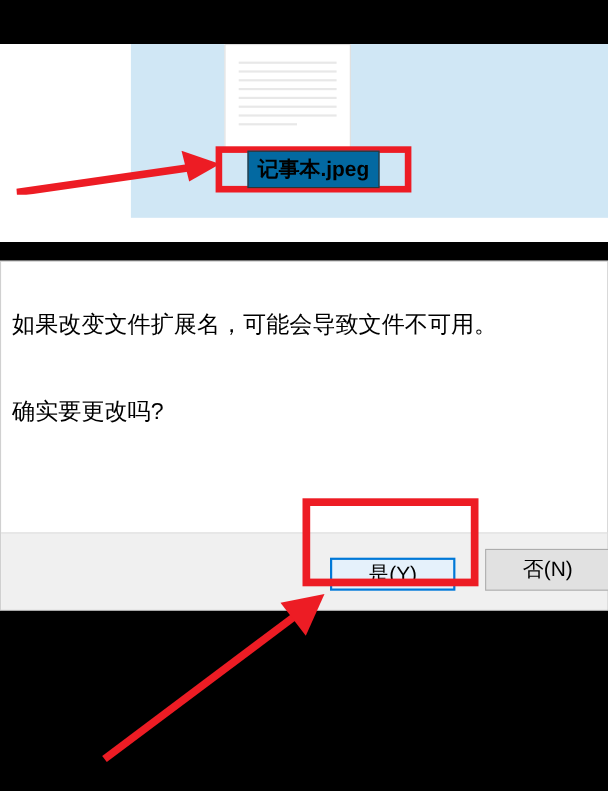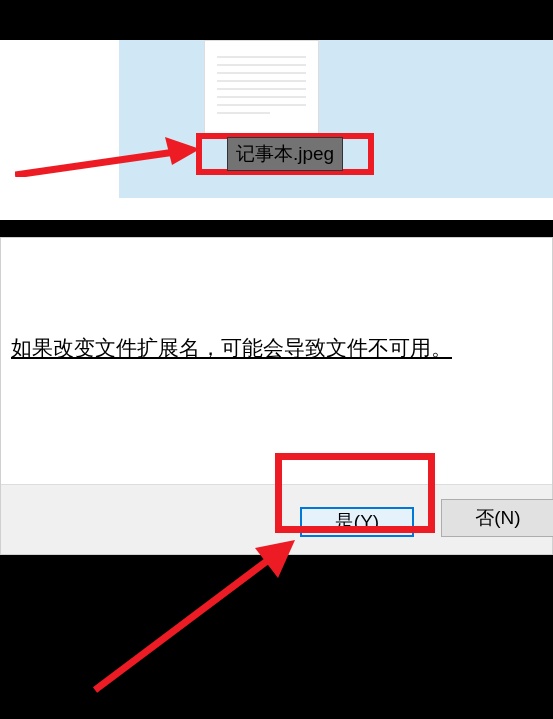--- a/index.html
+++ b/index.html
@@ -59,25 +59,26 @@
       width: 178px;
       height: 42px;
       border: 6px solid #ed1c24;
       background: transparent;
       display: flex;
       align-items: center;
       justify-content: center;
     }
     
     .filename-box {
-      background: #737373;
+      background: #0369a1;
       border: 1px solid #333;
       padding: 3px 8px;
       font-size: 19px;
       color: #000;
+      font-weight: bold;
     }
     
     .arrow1 {
       position: absolute;
       top: 137px;
       left: 15px;
       width: 185px;
       height: 40px;
       pointer-events: none;
     }
@@ -86,22 +87,21 @@
       position: absolute;
       top: 237px;
       left: 0;
       width: 553px;
       height: 318px;
       background: #fff;
       border: 1px solid #d0d0d0;
     }
     
     .dialog-text-area {
-      padding: 95px 10px 0 10px;
-      text-decoration: underline;
+      padding: 43px 10px 0 10px;
     }
     
     .warning-text {
       font-size: 21px;
       color: #000;
       line-height: 1.4;
       margin-bottom: 50px;
     }
     
     .confirm-text {
@@ -198,20 +198,21 @@
 </div>
 
 <svg class="arrow1" viewBox="0 0 185 40">
   <line x1="0" y1="38" x2="160" y2="15" stroke="#ed1c24" stroke-width="7"></line>
   <polygon points="185,12 150,0 157,28" fill="#ed1c24"></polygon>
 </svg>
 
 <div class="dialog-section">
   <div class="dialog-text-area">
     <div class="warning-text">如果改变文件扩展名，可能会导致文件不可用。</div>
+    <div class="confirm-text">确实要更改吗?</div>
   </div>
   <div class="button-bar">
     <div class="yes-button">
       <span>是(Y)</span>
     </div>
     <div class="no-button">
       <span>否(N)</span>
     </div>
   </div>
 </div>

